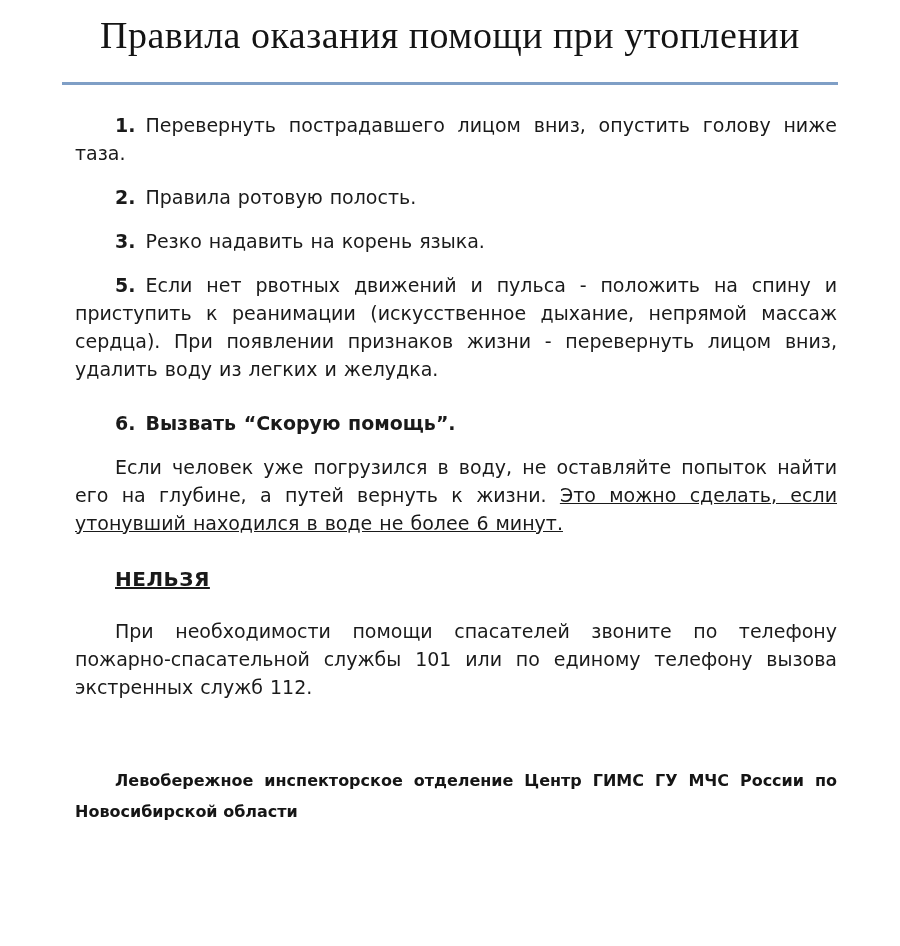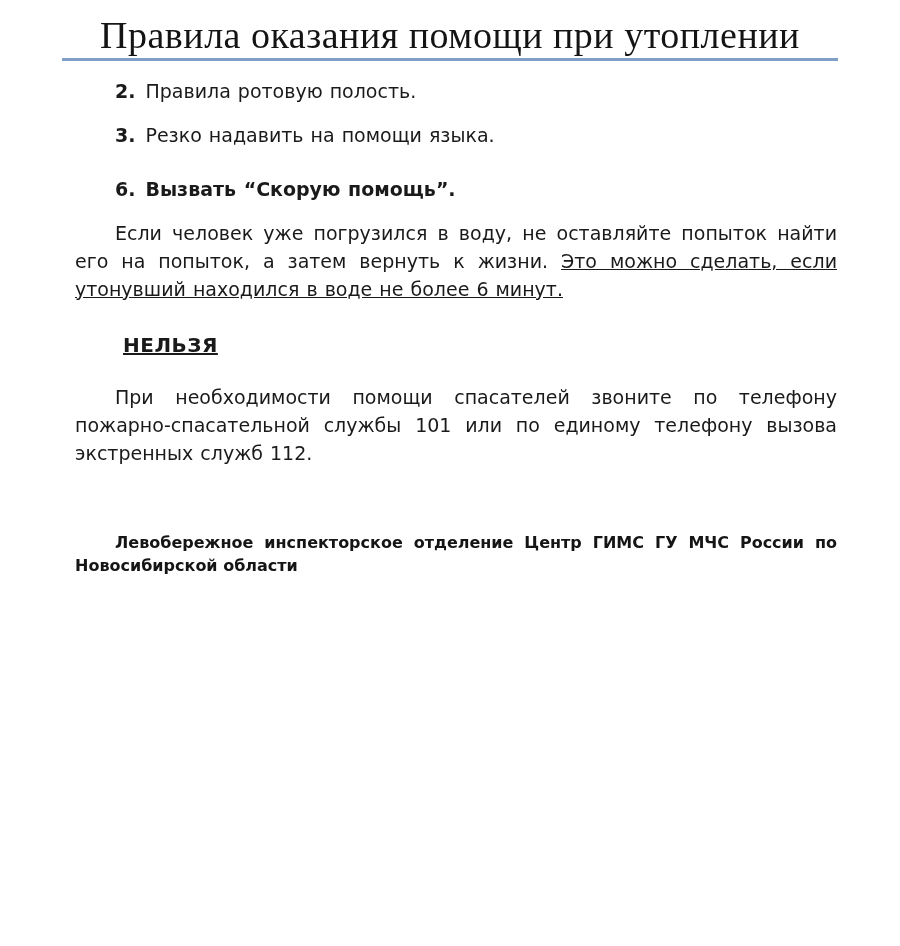--- a/index.html
+++ b/index.html
@@ -11,21 +11,21 @@
     overflow: hidden;
   }
   .page {
     position: relative;
     width: 900px; height: 946px;
     box-sizing: border-box;
     padding-top: 14px;
   }
   .doc-title {
     margin: 0 62px;
-    padding: 0 0 0 0;
+    padding: 0 0 24px 0;
     border-bottom: 3px solid #7f9fc6;
     font-family: "Liberation Serif", "DejaVu Serif", serif;
     font-weight: normal;
     font-size: 38px;
     line-height: 1.15;
     text-align: center;
     color: #141414;
     letter-spacing: 0.5px;
   }
   .content {
@@ -47,59 +47,64 @@
   .nelzya-heading {
     margin: 28px 0 0 0;
     font-size: 20px;
     line-height: 28px;
     text-indent: 40px;
   }
   .nelzya-heading .label {
     font-weight: bold;
     text-decoration: underline;
     letter-spacing: 0.5px;
-    margin-left: 8px;
   }
   .para.emergency { margin-top: 24px; }
   .doc-footer {
     margin: 64px 0 0 0;
     font-size: 16px;
-    line-height: 23px;
+    line-height: 31px;
     font-weight: bold;
     text-align: justify;
     text-indent: 40px;
     color: #151515;
   }
 </style>
 </head>
 <body>
 
 <div class="page">
 
   <h1 class="doc-title" id="doc-title" style="border-bottom-color: rgb(127, 159, 198);">Правила оказания помощи при утоплении</h1>
 
   <div class="content">
 
+    <p class="para first">
+      <span class="step-num">1.</span><span>Перевернуть пострадавшего лицом вниз, опустить голову ниже таза.</span>
+    </p>
 
     <p class="para">
       <span class="step-num">2.</span><span>Правила ротовую полость.</span>
     </p>
 
     <p class="para">
-      <span class="step-num">3.</span><span>Резко надавить на помощи языка.</span>
+      <span class="step-num">3.</span><span>Резко надавить на корень языка.</span>
     </p>
 
 
+    <p class="para">
+      <span class="step-num">5.</span><span>Если нет рвотных движений и пульса - положить на спину и приступить к реанимации (искусственное дыхание, непрямой массаж сердца). При появлении признаков жизни - перевернуть лицом вниз, удалить воду из легких и желудка.</span>
+    </p>
 
     <p class="para bold-item">
       <span class="step-num">6.</span><span>Вызвать “Скорую помощь”.</span>
     </p>
 
     <p class="para">
-      <span>Если человек уже погрузился в воду, не оставляйте попыток найти его на попыток, а затем вернуть к жизни. </span><span class="underlined">Это можно сделать, если утонувший находился в воде не более 6 минут.</span>
+      <span>Если человек уже погрузился в воду, не оставляйте попыток найти его на глубине, а путей вернуть к жизни. </span><span class="underlined">Это можно сделать, если утонувший находился в воде не более 6 минут.</span>
     </p>
 
     <p class="nelzya-heading">
       <span class="label">НЕЛЬЗЯ</span>
     </p>
 
 
     <p class="para emergency">
       <span>При необходимости помощи спасателей звоните по телефону пожарно-спасательной службы 101 или по единому телефону вызова экстренных служб 112.</span>
     </p>

